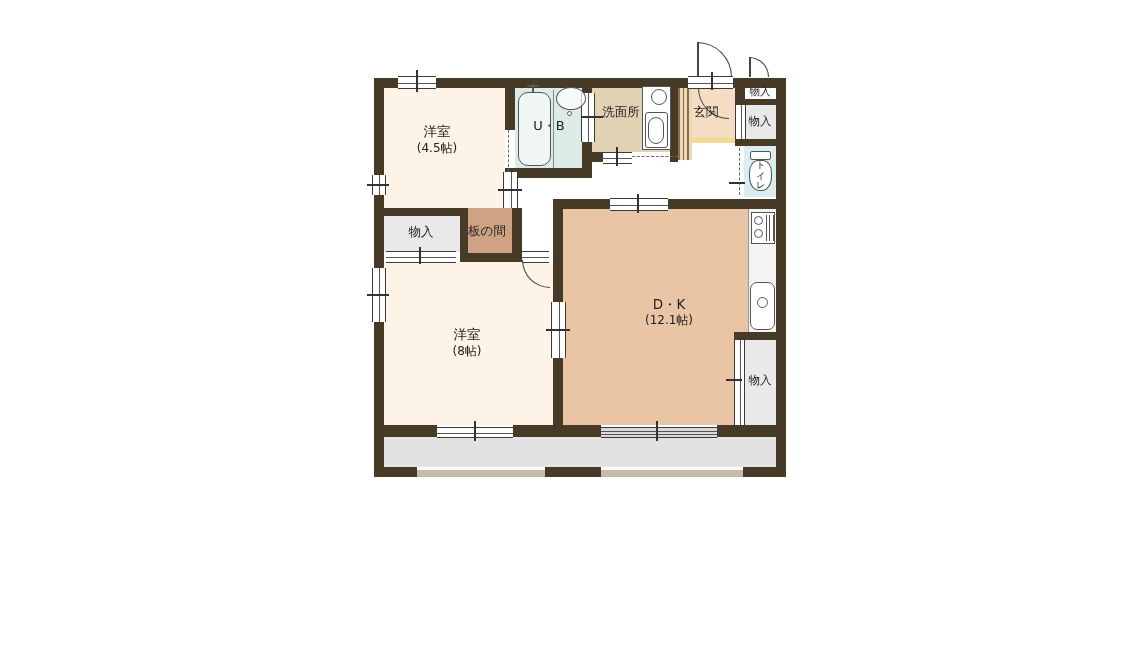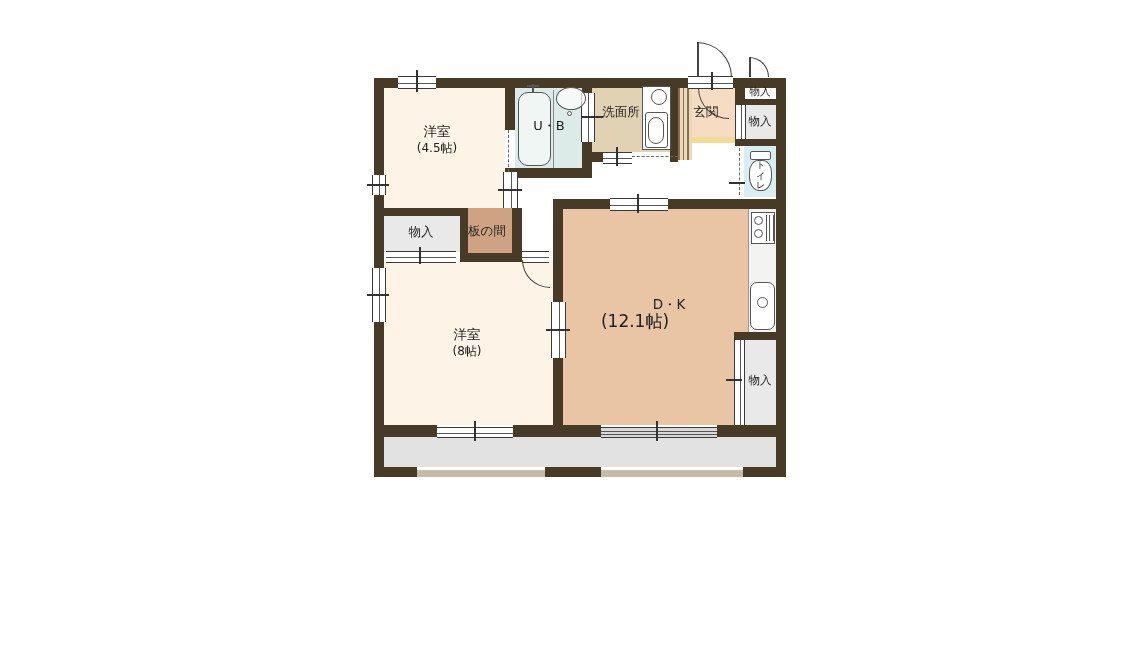--- a/index.html
+++ b/index.html
@@ -158,16 +158,16 @@
   <span class="lbl" style="left:621px;top:112px;font-size:12.5px;">洗面所</span>
   <span class="lbl" style="left:706px;top:112px;font-size:12.5px;">玄関</span>
   <span class="lbl" style="left:760px;top:92px;font-size:10.5px;">物入</span>
   <span class="lbl" style="left:760px;top:121px;font-size:11.5px;">物入</span>
   <span class="lbl vert" style="left:760px;top:170px;font-size:9px;">トイレ</span>
   <span class="lbl" style="left:421px;top:232px;font-size:12.5px;">物入</span>
   <span class="lbl" style="left:487px;top:231px;font-size:12.5px;">板の間</span>
   <span class="lbl" style="left:467px;top:334px;font-size:13.5px;">洋室</span>
   <span class="lbl" style="left:467px;top:352px;font-size:12px;">(8帖)</span>
   <span class="lbl" style="left:669px;top:304px;font-size:13.5px;">D・K</span>
-  <span class="lbl" style="left:635px;top:321px;font-size:17px;">(12.1帖)</span>
+  <span class="lbl" style="left:669px;top:321px;font-size:12px;">(12.1帖)</span>
   <span class="lbl" style="left:760px;top:380px;font-size:11.5px;">物入</span>
 
 </div>
 
 </body></html>

